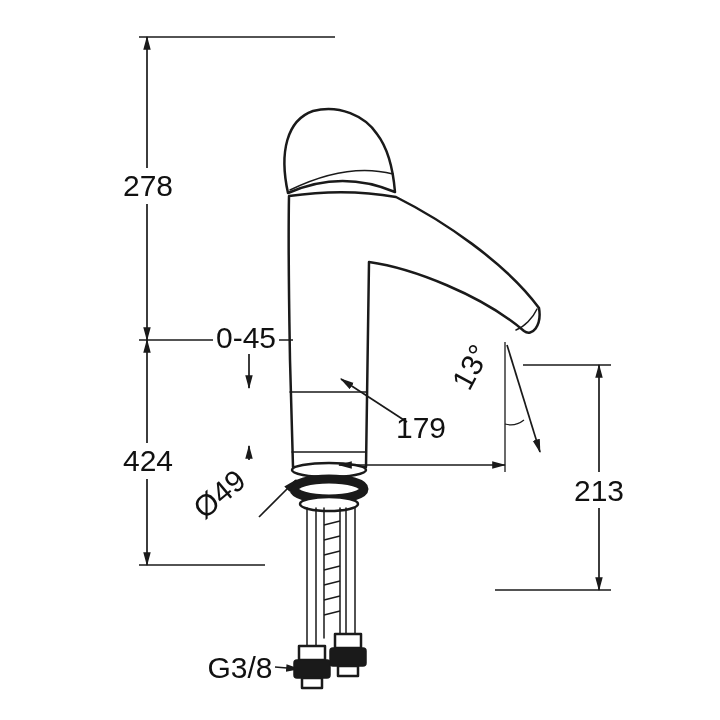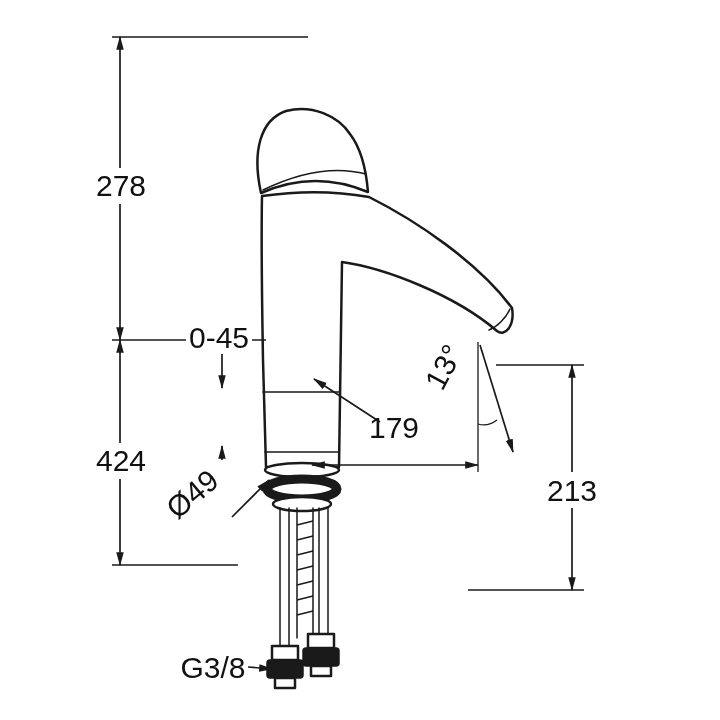--- a/index.html
+++ b/index.html
@@ -6,20 +6,21 @@
     margin: 0;
     padding: 0;
     background: #ffffff;
   }
   #canvas {
     width: 666px;
     height: 720px;
     background: #ffffff;
     position: relative;
     font-family: "Liberation Sans", sans-serif;
+    padding-left: 27px;
   }
   svg { display: block; }
   .dim    { stroke: #1a1a1a; stroke-width: 1.7; fill: none; }
   .thin   { stroke: #1a1a1a; stroke-width: 1.3; fill: none; }
   .part   { stroke: #1a1a1a; stroke-width: 2.5; fill: #ffffff; stroke-linejoin: round; stroke-linecap: round; }
   .partline { stroke: #1a1a1a; stroke-width: 1.5; fill: none; stroke-linecap: round; }
   .dark   { fill: #1a1a1a; stroke: #1a1a1a; stroke-width: 1.5; }
   .mask   { fill: #ffffff; stroke: none; }
   text.dimlabel {
     font-family: "Liberation Sans", sans-serif;

